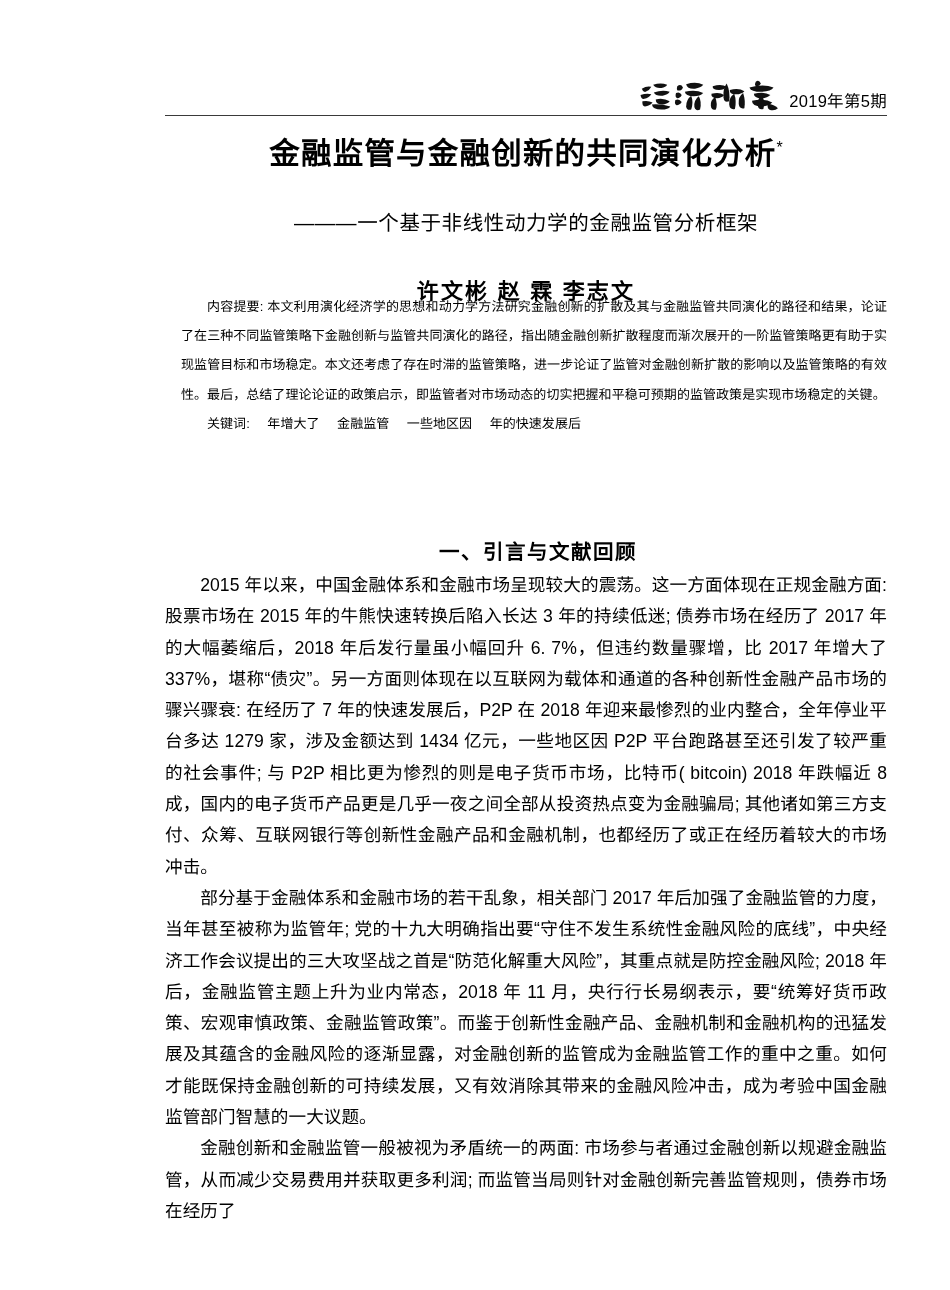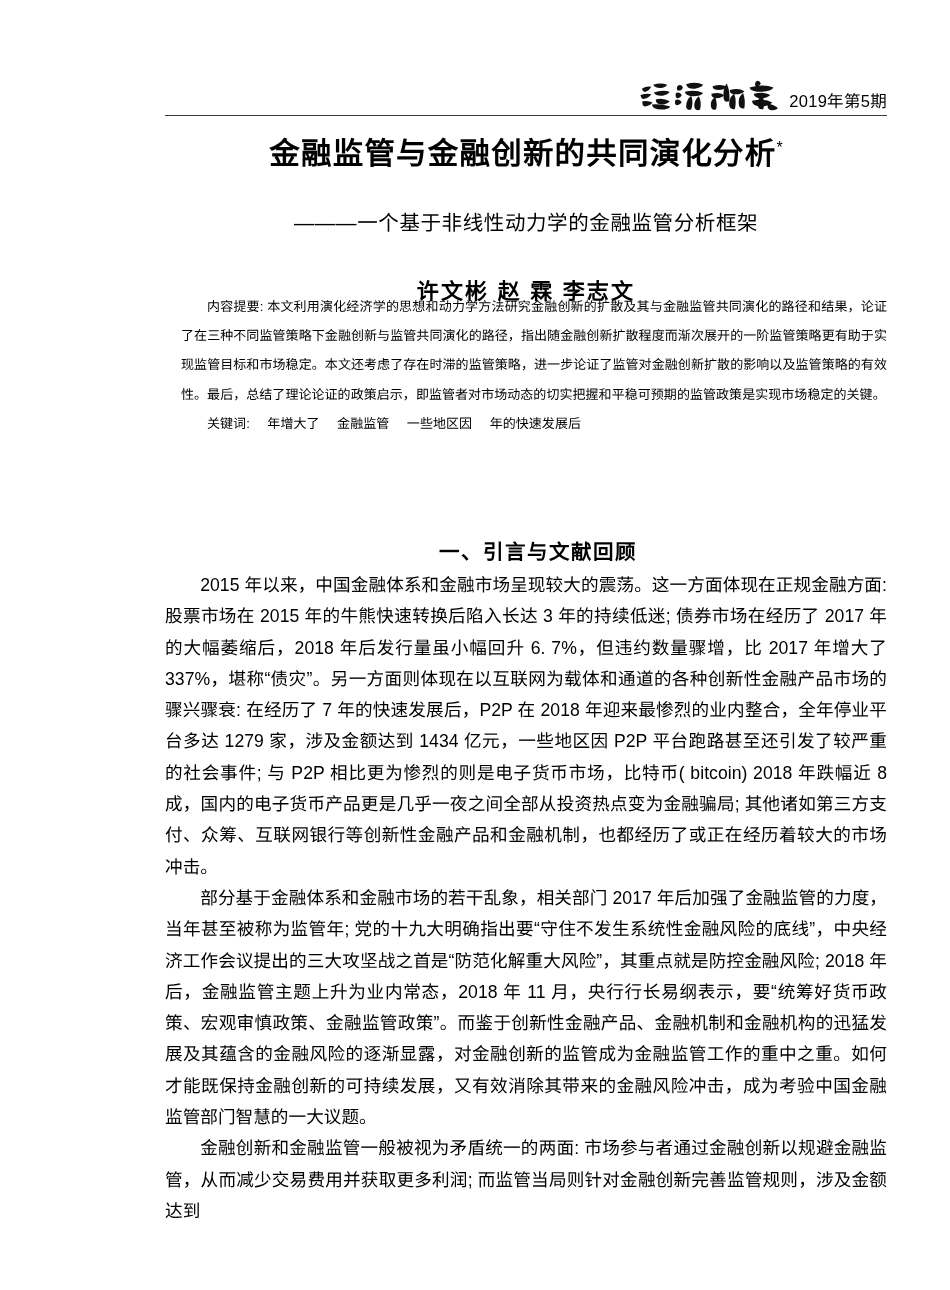--- a/index.html
+++ b/index.html
@@ -207,16 +207,16 @@
     <p class="keywords">
       <span>关键词:</span><span class="kw-sep"></span><span>年增大了</span><span class="kw-sep"></span><span>金融监管</span><span class="kw-sep"></span><span>一些地区因</span><span class="kw-sep"></span><span>年的快速发展后</span>
     </p>
   </div>
 
   <h2 class="section-head">一、引言与文献回顾</h2>
 
   <div class="body-block">
     <p>2015 年以来，中国金融体系和金融市场呈现较大的震荡。这一方面体现在正规金融方面: 股票市场在 2015 年的牛熊快速转换后陷入长达 3 年的持续低迷; 债券市场在经历了 2017 年的大幅萎缩后，2018 年后发行量虽小幅回升 6. 7%，但违约数量骤增，比 2017 年增大了 337%，堪称“债灾”。另一方面则体现在以互联网为载体和通道的各种创新性金融产品市场的骤兴骤衰: 在经历了 7 年的快速发展后，P2P 在 2018 年迎来最惨烈的业内整合，全年停业平台多达 1279 家，涉及金额达到 1434 亿元，一些地区因 P2P 平台跑路甚至还引发了较严重的社会事件; 与 P2P 相比更为惨烈的则是电子货币市场，比特币( bitcoin) 2018 年跌幅近 8 成，国内的电子货币产品更是几乎一夜之间全部从投资热点变为金融骗局; 其他诸如第三方支付、众筹、互联网银行等创新性金融产品和金融机制，也都经历了或正在经历着较大的市场冲击。</p>
     <p>部分基于金融体系和金融市场的若干乱象，相关部门 2017 年后加强了金融监管的力度，当年甚至被称为监管年; 党的十九大明确指出要“守住不发生系统性金融风险的底线”，中央经济工作会议提出的三大攻坚战之首是“防范化解重大风险”，其重点就是防控金融风险; 2018 年后，金融监管主题上升为业内常态，2018 年 11 月，央行行长易纲表示，要“统筹好货币政策、宏观审慎政策、金融监管政策”。而鉴于创新性金融产品、金融机制和金融机构的迅猛发展及其蕴含的金融风险的逐渐显露，对金融创新的监管成为金融监管工作的重中之重。如何才能既保持金融创新的可持续发展，又有效消除其带来的金融风险冲击，成为考验中国金融监管部门智慧的一大议题。</p>
-    <p>金融创新和金融监管一般被视为矛盾统一的两面: 市场参与者通过金融创新以规避金融监管，从而减少交易费用并获取更多利润; 而监管当局则针对金融创新完善监管规则，涉及金额达到</p>
+    <p>金融创新和金融监管一般被视为矛盾统一的两面: 市场参与者通过金融创新以规避金融监管，从而减少交易费用并获取更多利润; 而监管当局则针对金融创新完善监管规则，债券市场在经历了</p>
   </div>
 
 </div>
 
 </body></html>

